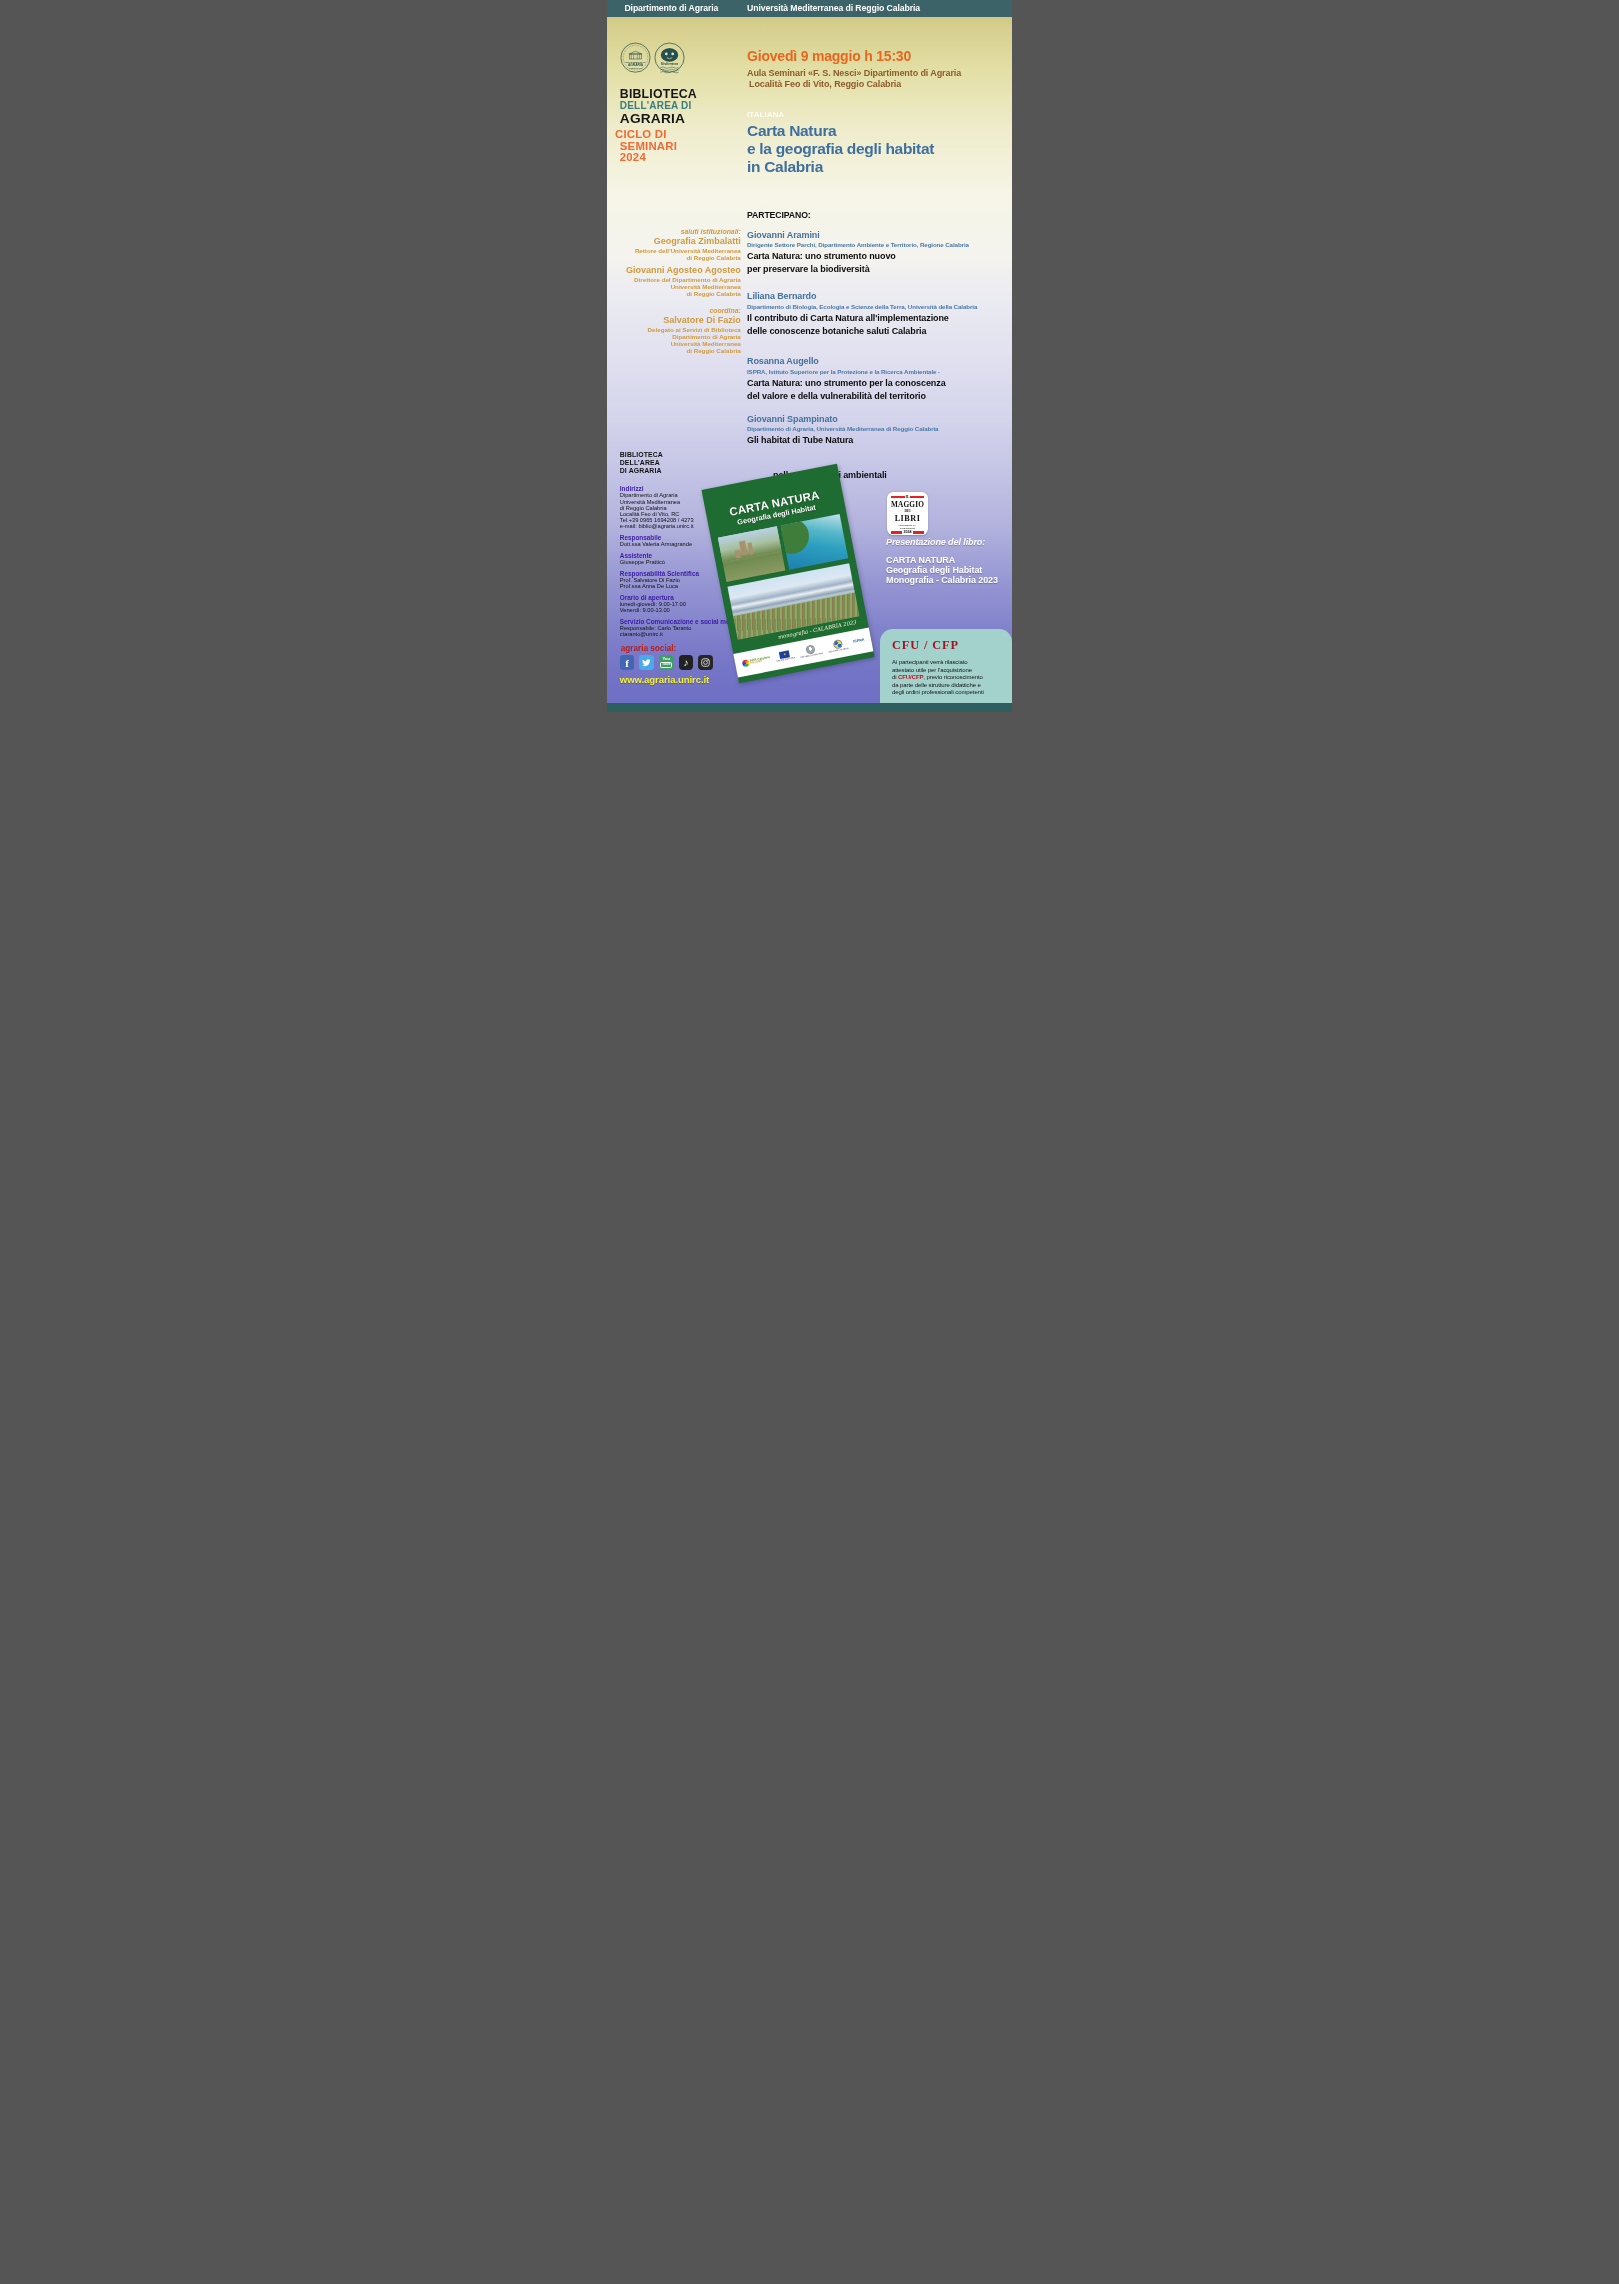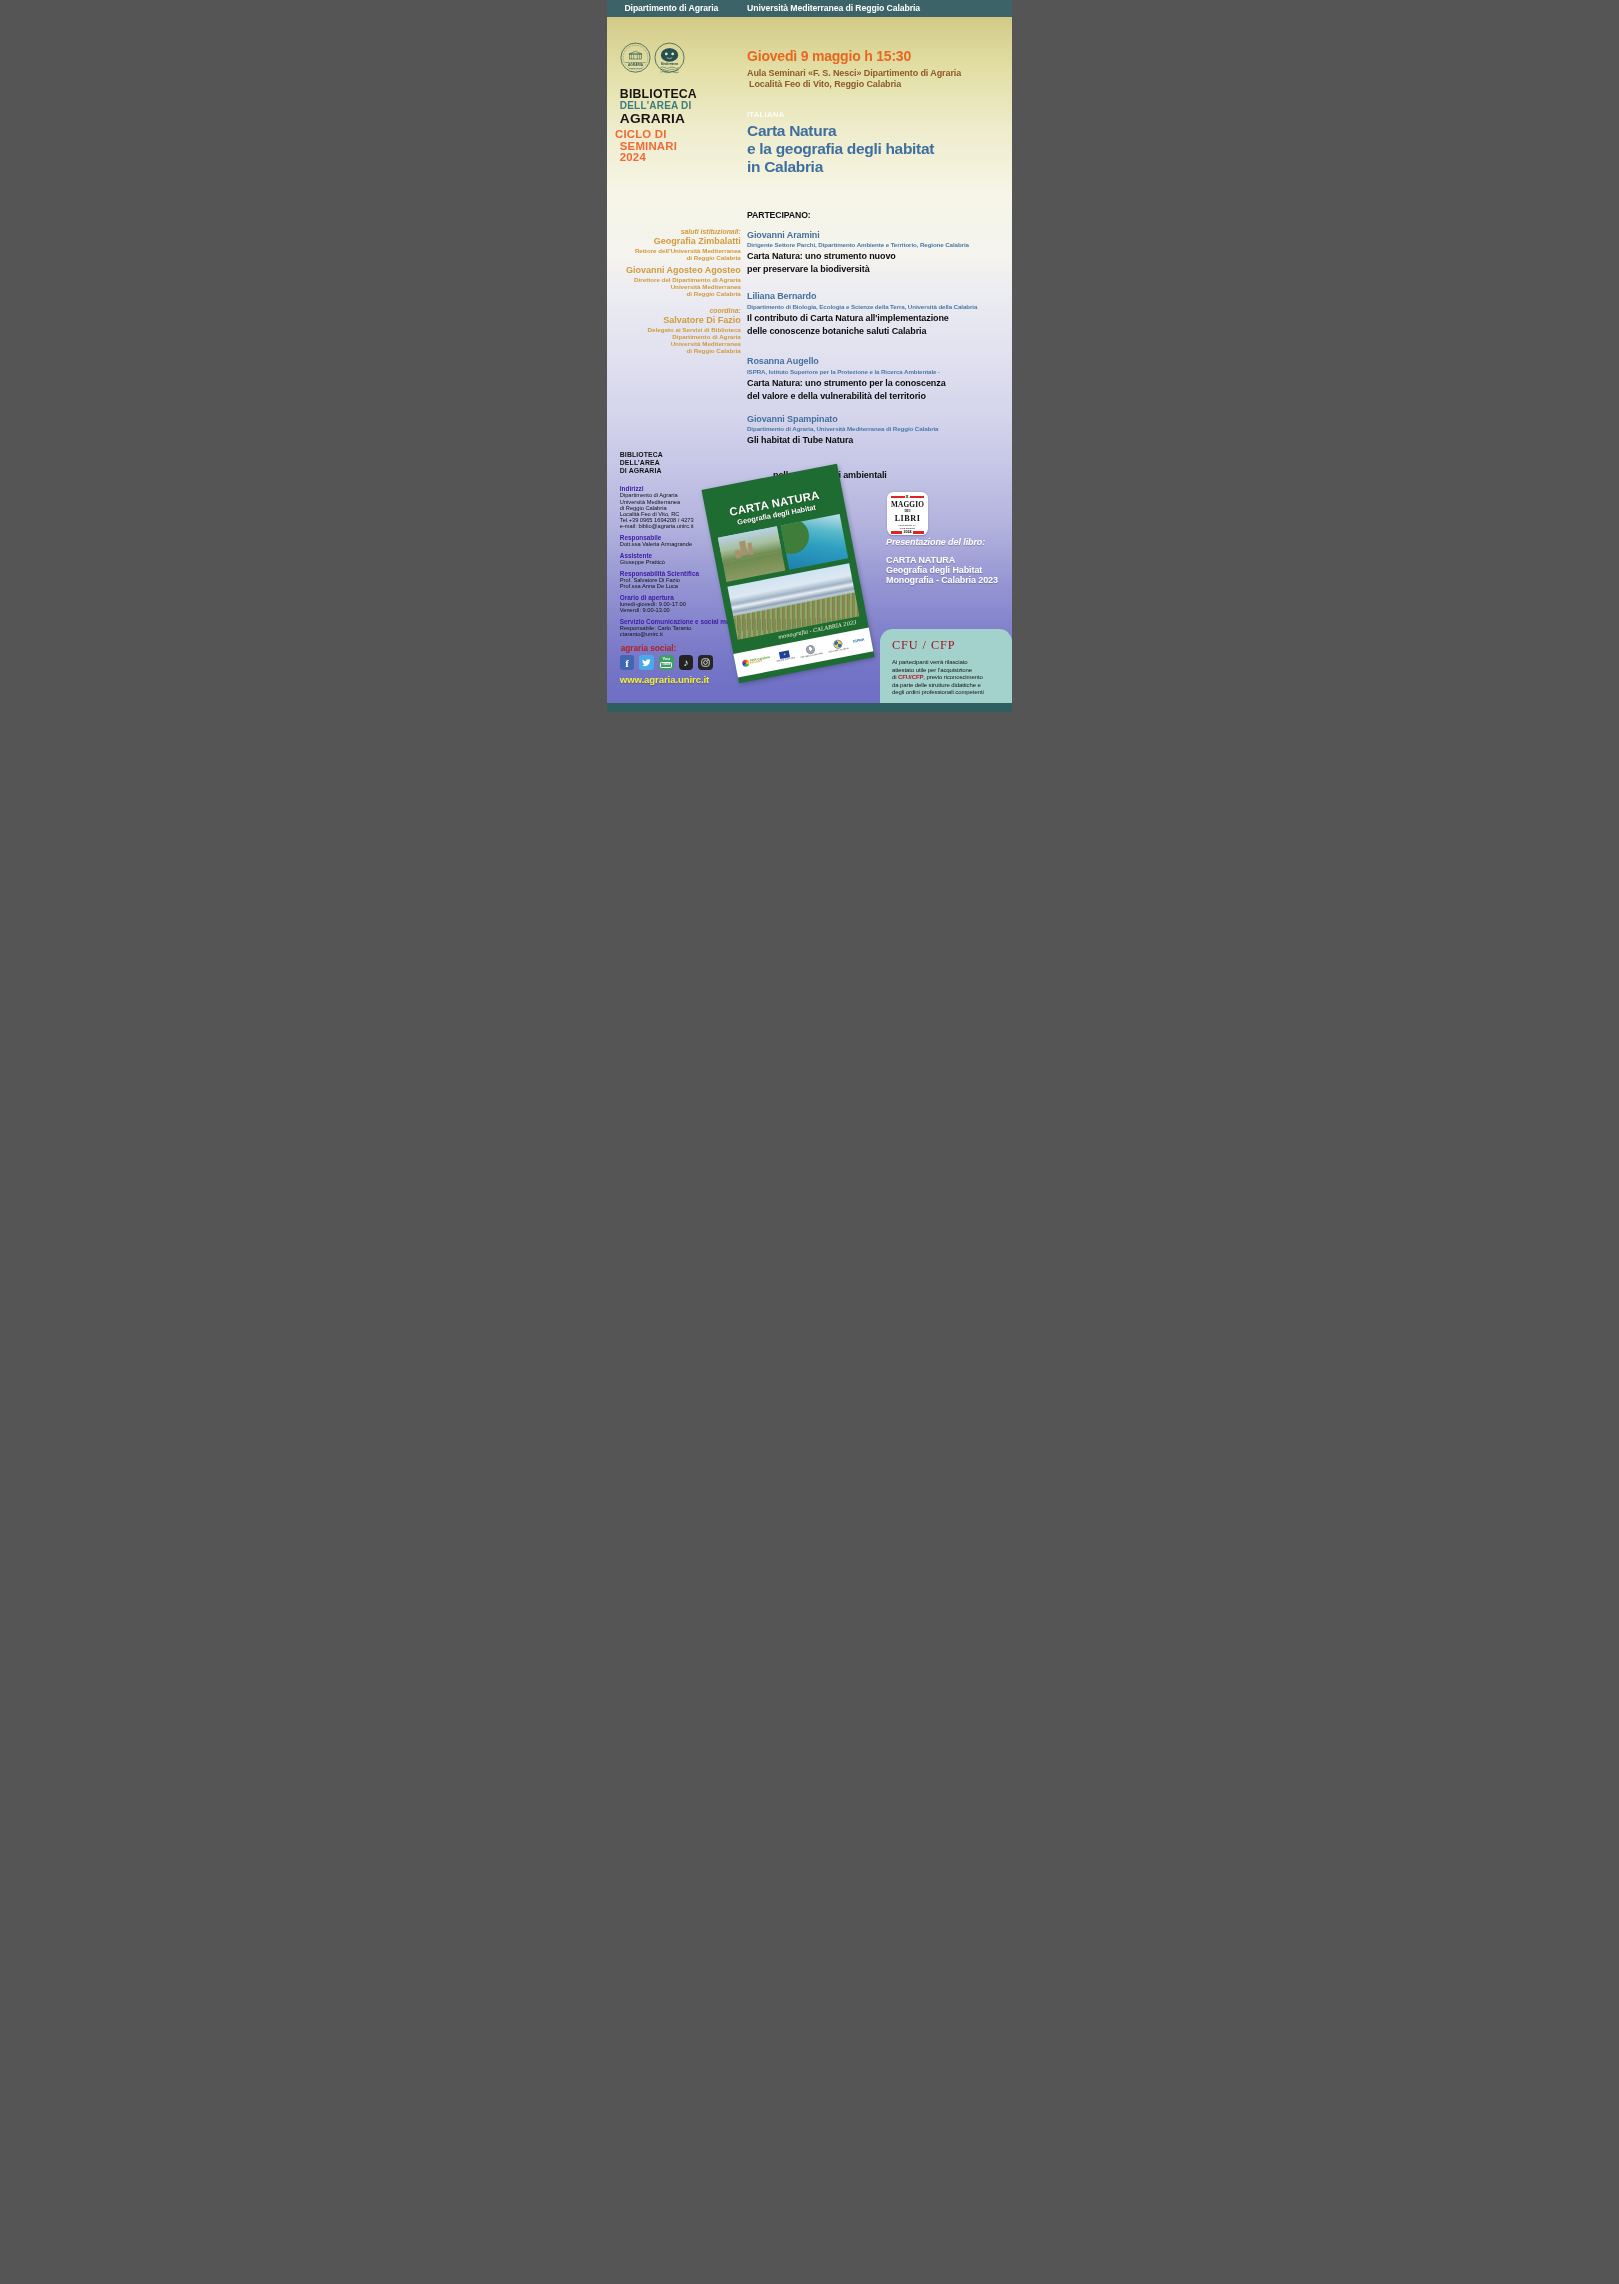--- a/index.html
+++ b/index.html
@@ -69,21 +69,21 @@
   .b-bar{height:2.3px;background:#e02424;flex:1;}
   .b-il{font-size:3.7px;font-weight:bold;color:#111;font-family:"Liberation Serif",serif;}
   .b-maggio{font-size:7.3px;font-weight:bold;color:#111;text-align:center;font-family:"Liberation Serif",serif;letter-spacing:0.2px;margin-top:0.5px;}
   .b-dei{font-size:3.4px;font-weight:bold;color:#111;text-align:center;font-family:"Liberation Serif",serif;margin:0.5px 0;}
   .b-libri{font-size:8.2px;font-weight:bold;color:#111;text-align:center;font-family:"Liberation Serif",serif;letter-spacing:0.5px;}
   .b-slogan{font-size:2.5px;color:#111;text-align:center;letter-spacing:0.2px;margin:0.9px 0;}
   .b-2024{font-size:3.7px;font-weight:bold;color:#111;background:#fff;padding:0 0.9px;}
   .pres{font-size:9px;font-weight:bold;font-style:italic;color:#fff;letter-spacing:-0.1px;text-shadow:0 0.5px 0.9px rgba(60,60,90,.4);}
   .pbook{font-size:9px;font-weight:bold;color:#fff;letter-spacing:-0.1px;line-height:10px;text-shadow:0 0.5px 0.9px rgba(60,60,90,.4);white-space:nowrap;}
   .cfu-box{left:273px;top:629px;width:132px;height:78px;background:#a3d2cd;border-radius:12.8px 12.8px 0 0;box-sizing:border-box;padding:9px 6.4px 0 12px;}
-  .cfu-title{font-family:"Liberation Serif",serif;font-size:12.3px;font-weight:normal;color:#a31420;letter-spacing:0.9px;}
+  .cfu-title{font-family:"Liberation Serif",serif;font-size:12.3px;font-weight:bold;color:#a31420;letter-spacing:0.9px;}
   .cfu-body{margin-top:6px;font-size:6px;line-height:7.5px;color:#161616;letter-spacing:-0.1px;}
   .cfu-red{color:#c01020;font-weight:bold;}
   svg text{font-family:"Liberation Sans",sans-serif;}
 </style>
 </head>
 <body>
 
 <div class="poster">
 
   <div class="abs bar topbar">

